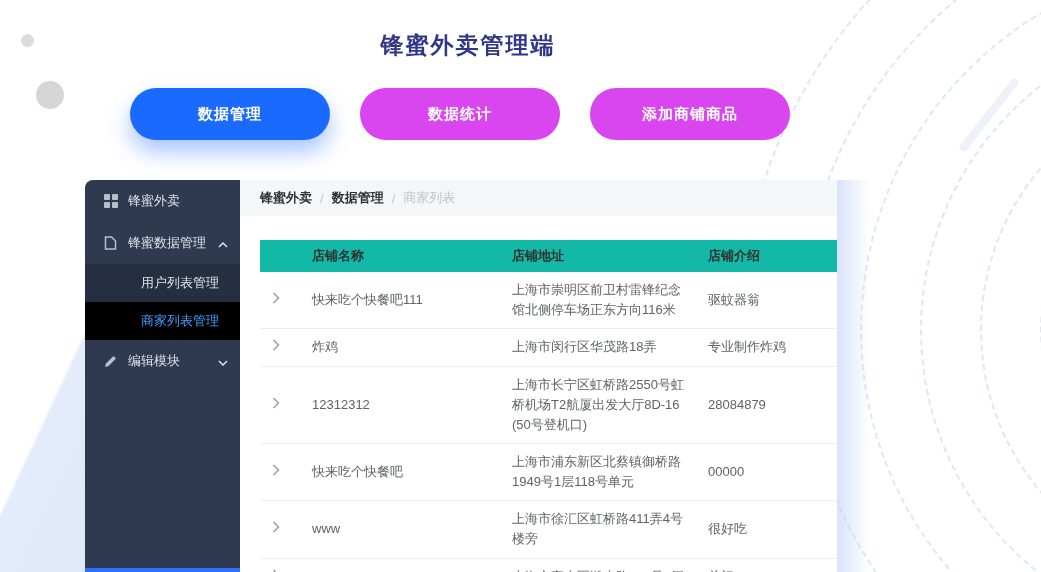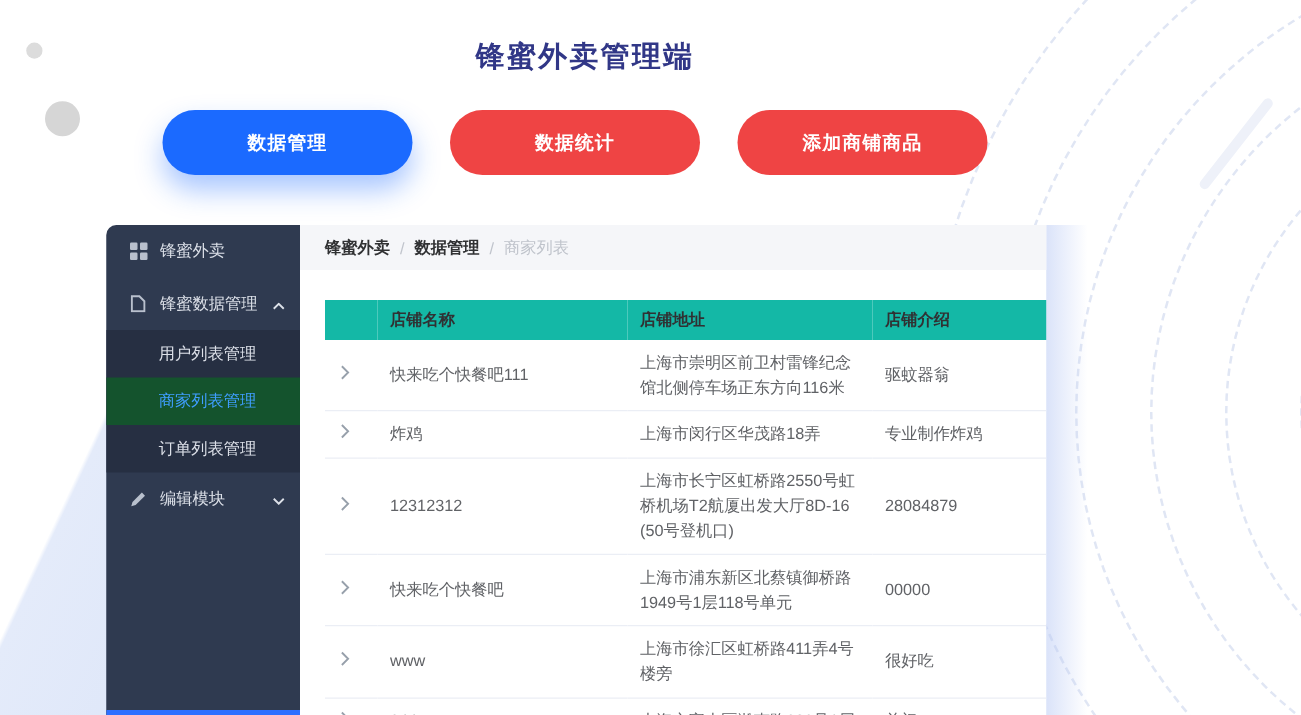--- a/index.html
+++ b/index.html
@@ -28,35 +28,35 @@
   }
   
   .app-header { position:absolute; left:85px; top:30px; width:752px; text-align:center; z-index:1; }
   .app-title { font-size:23px; font-weight:bold; color:#313787; letter-spacing:2px;margin-left:14px; }
   .nav-buttons { position:absolute; left:130px; top:88px; z-index:1; display:flex; }
   .pill {
     width:200px; height:52px; border-radius:26px; border:none; cursor:pointer;
     font-family:inherit; font-size:15px; font-weight:bold; color:#ffffff; letter-spacing:1px;
   }
   .pill.active { background:#1b6aff; box-shadow:0 12px 22px rgba(27,106,255,0.38); }
-  .pill.inactive { background:#ef4444; }
+  .pill.inactive { background:#d946ef; }
   .pill + .pill { margin-left:30px; }
   
   .sidebar {
     position:absolute; left:85px; top:180px; width:155px; height:392px;
     background:#2f3a50; border-top-left-radius:8px; z-index:2;
     color:#dce0e8; font-size:13px; overflow:hidden; display:flex; flex-direction:column;
   }
   .side-item { display:flex; align-items:center; height:42px; padding:0 12px 0 18px; flex:none; cursor:pointer; }
   .side-item .icon { width:15px; margin-right:10px; display:flex; align-items:center; justify-content:center; color:#b9c0cd; flex:none; }
   .side-item .lbl { flex:1; white-space:nowrap; }
   .chev { flex:none; }
   .submenu { background:#262f42; flex:none; }
-  .sub-item { display:flex; align-items:center; height:38px; padding-left:42px; cursor:pointer; white-space:nowrap; }
-  .sub-item.selected { background:#14532d; color:#3f9eff; }
+  .sub-item { display:flex; align-items:center; height:38px; padding-left:56px; cursor:pointer; white-space:nowrap; }
+  .sub-item.selected { background:#000000; color:#3f9eff; }
   .grid-ic { display:grid; grid-template-columns:6px 6px; grid-template-rows:6px 6px; gap:2px; }
   .grid-ic i { background:#b9c0cd; border-radius:1px; }
   .side-strip { position:absolute; left:0; bottom:0; width:100%; height:4px; background:#2e6fff; }
   
   .panel { position:absolute; left:240px; top:180px; width:597px; height:392px; background:#ffffff; z-index:1; }
   .breadcrumb {
     height:36px; background:#f5f6f9; display:flex; align-items:center;
     padding-left:20px; font-size:13px;
   }
   .crumb { color:#303133; font-weight:bold; cursor:pointer; }
@@ -130,23 +130,20 @@
     </span>
   </div>
 
   <div class="submenu">
     <div class="sub-item">
       <span>用户列表管理</span>
     </div>
     <div class="sub-item selected">
       <span>商家列表管理</span>
     </div>
-    <div class="sub-item">
-      <span>订单列表管理</span>
-    </div>
   </div>
 
 
 
   <div class="side-item">
     <span class="icon">
       <svg width="13" height="13" viewBox="0 0 13 13">
           <path d="M1 12l1-3.5L9.5 1l2.5 2.5L4.5 11z" fill="#b9c0cd"></path>
         </svg>
     </span>

